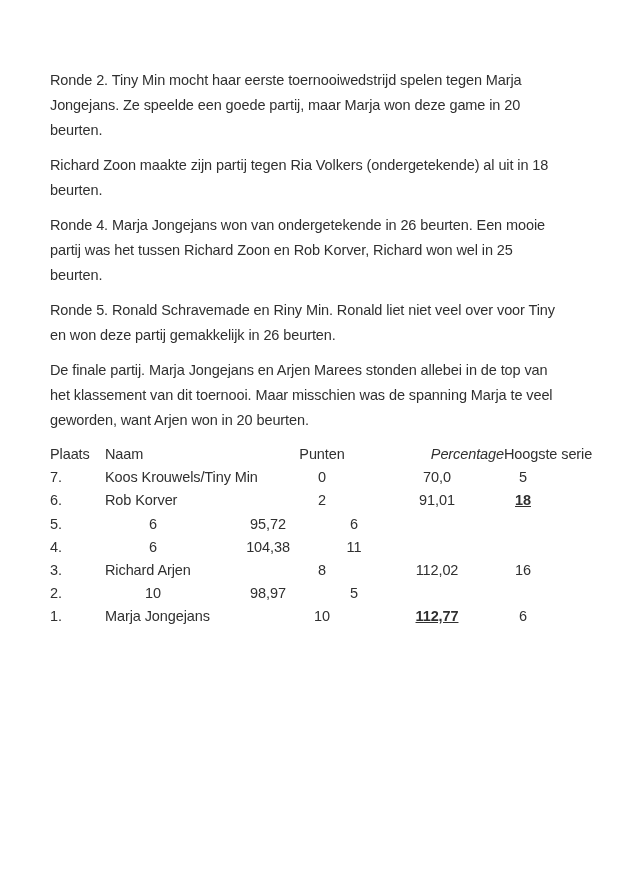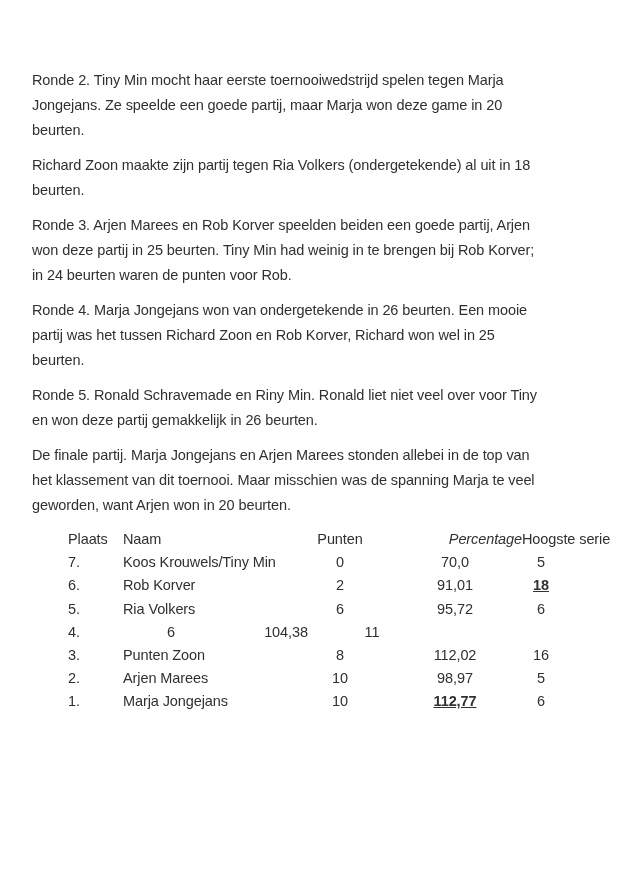--- a/index.html
+++ b/index.html
@@ -9,40 +9,39 @@
   }
   body {
     width: 629px;
     height: 892px;
     font-family: "Liberation Sans", sans-serif;
     font-size: 14.5px;
     color: #303030;
     overflow: hidden;
   }
   .page {
-    padding: 68px 38px 0 32px;
+    padding: 68px 38px 0 50px;
     box-sizing: border-box;
     width: 629px;
     height: 715px;
   }
   .para {
     white-space: pre-line;
     line-height: 25px;
     margin: 0 0 10px 0;
     letter-spacing: -0.1px;
   }
   .stand-table {
     margin-top: 6px;
   }
   .trow {
     display: flex;
     height: 23.2px;
     line-height: 23.2px;
     letter-spacing: -0.1px;
-    margin-left: 36px;
   }
   .c1 { width: 55px;  text-align: left; flex: none; }
   .c2 { width: 169px; text-align: left; flex: none; }
   .c3 { width: 96px;  text-align: center; flex: none; }
   .c4 { width: 134px; text-align: center; flex: none; }
   .c5 { width: 38px;  text-align: center; white-space: nowrap; flex: none; }
   .thead .c3 { text-align: center; }
   .thead .c4 { text-align: right; padding-left: 11px; box-sizing: border-box; font-style: italic; }
   .thead .c5 { }
   .em {
@@ -56,23 +55,20 @@
 <div class="page">
 
   <div>
   <div class="para">Ronde 2. Tiny Min mocht haar eerste toernooiwedstrijd spelen tegen Marja
 Jongejans. Ze speelde een goede partij, maar Marja won deze game in 20
 beurten.</div>
 
   <div class="para">Richard Zoon maakte zijn partij tegen Ria Volkers (ondergetekende) al uit in 18
 beurten.</div>
 
-  <div class="para">Ronde 3. Arjen Marees en Rob Korver speelden beiden een goede partij, Arjen
-won deze partij in 25 beurten. Tiny Min had weinig in te brengen bij Rob Korver;
-in 24 beurten waren de punten voor Rob.</div>
 
   <div class="para">Ronde 4. Marja Jongejans won van ondergetekende in 26 beurten. Een mooie
 partij was het tussen Richard Zoon en Rob Korver, Richard won wel in 25
 beurten.</div>
 
   <div class="para">Ronde 5. Ronald Schravemade en Riny Min. Ronald liet niet veel over voor Tiny
 en won deze partij gemakkelijk in 26 beurten.</div>
 
   <div class="para">De finale partij. Marja Jongejans en Arjen Marees stonden allebei in de top van
 het klassement van dit toernooi. Maar misschien was de spanning Marja te veel
@@ -100,44 +96,42 @@
   <div class="trow">
     <span class="c1">6.</span>
     <span class="c2">Rob Korver</span>
     <span class="c3">2</span>
     <span class="c4">91,01</span>
     <span class="c5 em">18</span>
   </div>
 
   <div class="trow">
     <span class="c1">5.</span>
-    <span class="c2">Ria Volkers</span>
     <span class="c3">6</span>
     <span class="c4">95,72</span>
     <span class="c5">6</span>
   </div>
 
   <div class="trow">
     <span class="c1">4.</span>
     <span class="c3">6</span>
     <span class="c4">104,38</span>
     <span class="c5">11</span>
   </div>
 
   <div class="trow">
     <span class="c1">3.</span>
-    <span class="c2">Punten Zoon</span>
+    <span class="c2">Richard Arjen</span>
     <span class="c3">8</span>
     <span class="c4">112,02</span>
     <span class="c5">16</span>
   </div>
 
   <div class="trow">
     <span class="c1">2.</span>
-    <span class="c2">Arjen Marees</span>
     <span class="c3">10</span>
     <span class="c4">98,97</span>
     <span class="c5">5</span>
   </div>
 
   <div class="trow">
     <span class="c1">1.</span>
     <span class="c2">Marja Jongejans</span>
     <span class="c3">10</span>
     <span class="c4 em">112,77</span>

